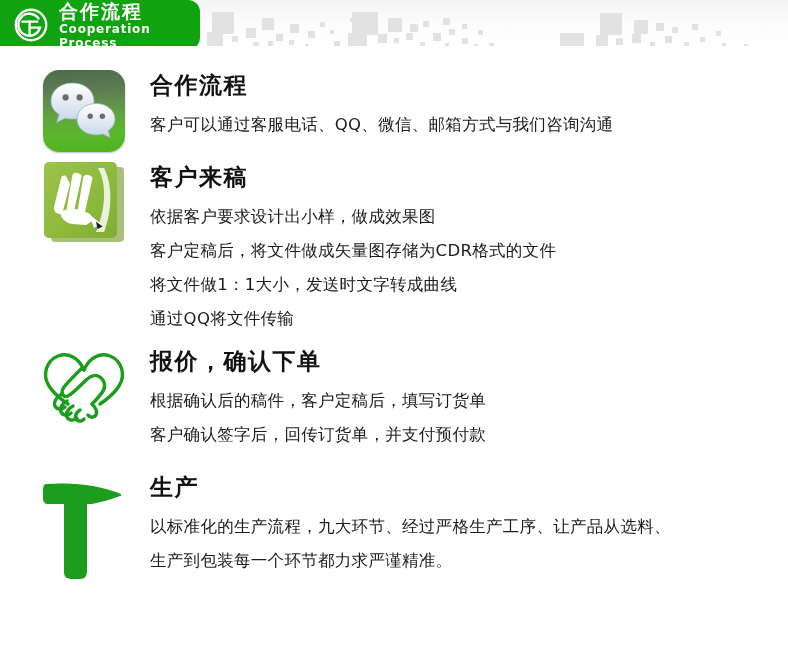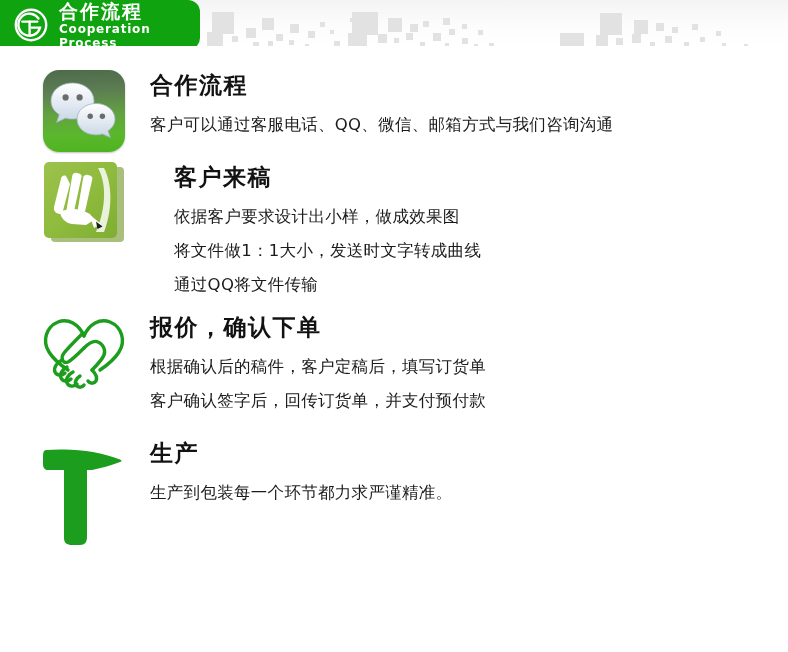--- a/index.html
+++ b/index.html
@@ -109,21 +109,21 @@
   .step-line {
     font-size: 16.5px;
     color: #1b1b1b;
     line-height: 34px;
     letter-spacing: 0.3px;
     white-space: nowrap;
   }
 
   
   .step-1 { margin-top: 8px; }
-  .step-2 { margin-top: 4px; gap: 24px; }
+  .step-2 { margin-top: 4px; }
   .step-3 { }
   .step-4 { margin-top: 16px; }
 
   
   .ico { display:block; }
 
   
   .wechat-tile {
     width: 82px; height: 82px;
     border-radius: 16px;
@@ -271,20 +271,21 @@
             <path d="M16 50 C16 50 22 46.5 30 47 C38 47.5 42 50 46 52 L50 58 L42 63 L28 62 C22 61 17 57 16 50 Z" fill="#ffffff"></path>
             <path d="M45 52 L57 62 L50 66 Z" fill="#ffffff"></path>
             <path d="M52 59.5 L58.5 64.5 L53.5 67 Z" fill="#1b1b1b"></path>
           </svg>
         </span>
       </span>
     </div>
     <div class="step-body">
       <div class="step-title">客户来稿</div>
       <div class="step-line">依据客户要求设计出小样，做成效果图</div>
+      <div class="step-line">客户定稿后，将文件做成矢量图存储为CDR格式的文件</div>
       <div class="step-line">将文件做1：1大小，发送时文字转成曲线</div>
       <div class="step-line">通过QQ将文件传输</div>
     </div>
   </div>
 
   <div class="step step-3">
     <div class="step-icon">
       <span>
         <svg class="ico" width="92" height="84" viewBox="0 0 92 84" aria-hidden="true">
           <g fill="none" stroke="#1d9d1d" stroke-width="3.4" stroke-linejoin="round" stroke-linecap="round">
@@ -311,17 +312,18 @@
   <div class="step step-4">
     <div class="step-icon">
       <span>
         <svg class="ico" width="92" height="112" viewBox="0 0 92 112" aria-hidden="true">
           <path d="M8 12 C6 12 5 14 5 18 L5 26 C5 30 7 32 10 32 L26 32 L26 100 C26 105 29 107 34 107 L42 107 C47 107 49 104 49 99 L49 32 L54 32 C64 30 74 27 82 24 C84 23.4 84 22.4 82 21.6 C64 14.5 42 11 22 11.6 Z" fill="#1d9d1d"></path>
         </svg>
       </span>
     </div>
     <div class="step-body">
       <div class="step-title">生产</div>
+      <div class="step-line">以标准化的生产流程，九大环节、经过严格生产工序、让产品从选料、</div>
       <div class="step-line">生产到包装每一个环节都力求严谨精准。</div>
     </div>
   </div>
 
 </div>
 
 </body></html>

